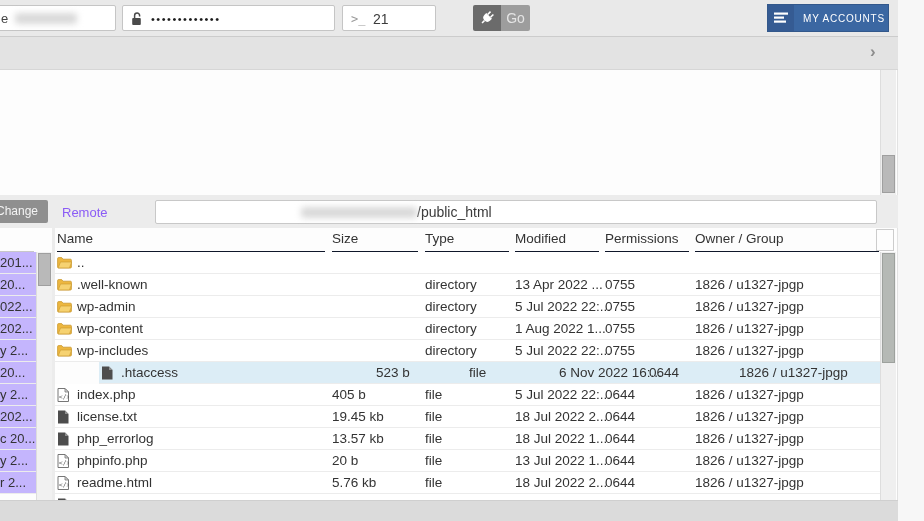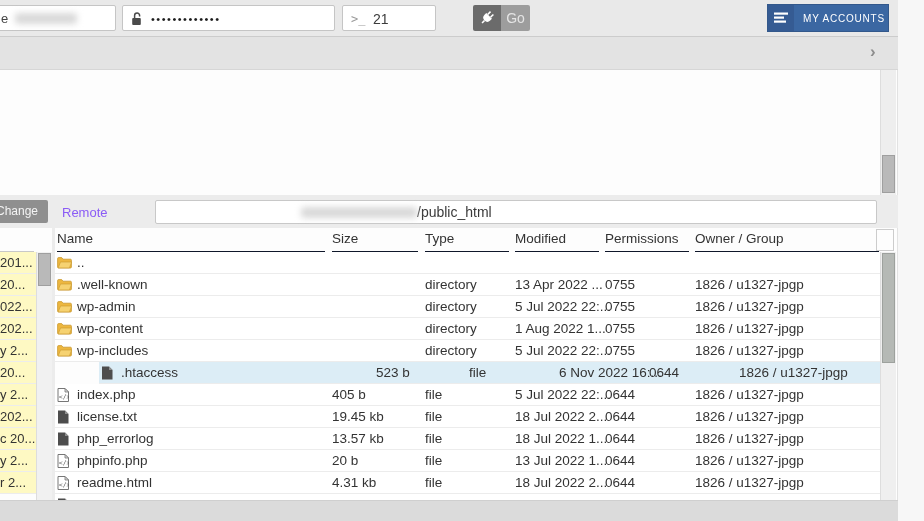--- a/index.html
+++ b/index.html
@@ -68,21 +68,21 @@
   .path-blur { width:116px; height:11px; }
   .path-suffix { font-size:14px; color:#3a3a3a; }
 
   
   .local-header { position:absolute; left:0; top:228px; width:36px; height:24px;
                   background:#fdfdfd; }
   .local-header span { position:absolute; left:0; top:20px; font-size:13.5px; color:#333; }
   .local-header .hline { position:absolute; left:0; bottom:0; width:34px; height:0;
                          border-bottom:1px solid #c8c8c8; }
   .local-rows { position:absolute; left:0; top:252px; width:36px; }
-  .local-row { height:22px; border-bottom:1px solid #ececec; background:#fef9c3;
+  .local-row { height:22px; border-bottom:1px solid #ececec; background:#c4b5fd;
                font-size:13px; color:#333; text-align:right; padding:3px 13px 0 0;
                white-space:nowrap; overflow:hidden; }
   .vtrack-local { left:36px; top:252px; height:248px; background:#f1f1f1; }
   .vthumb-local { top:1px; height:33px; }
   .panel-gap { position:absolute; left:52px; top:228px; width:3px; height:272px;
                background:#ececec; }
 
   
   .ftable { position:absolute; left:55px; top:228px; width:825px; height:272px;
             overflow:hidden; background:#fdfdfd; }
@@ -333,21 +333,21 @@
     <span class="c-perm">0644</span>
     <span class="c-owner">1826 / u1327-jpgp</span>
   </div>
         <div class="frow">
     <span class="cell-icon"><svg width="12" height="14" viewBox="0 0 12 14">
               <path d="M1 .5 h7 l3.5 3.5 v9.5 H1 z" fill="#fff" stroke="#777" stroke-width="1"></path>
               <path d="M8 .5 l3.5 3.5 H8 z" fill="#ddd" stroke="#777" stroke-width="0.8"></path>
               <text x="1.8" y="10.8" font-size="6.5" fill="#555" font-family="DejaVu Sans Mono, monospace">&lt;/&gt;</text>
             </svg></span>
     <span class="c-name">readme.html</span>
-    <span class="c-size">4.31 kb</span>
+    <span class="c-size">5.76 kb</span>
     <span class="c-type">file</span>
     <span class="c-mod">18 Jul 2022 2...</span>
     <span class="c-perm">0644</span>
     <span class="c-owner">1826 / u1327-jpgp</span>
   </div>
         <div class="frow">
     <span class="cell-icon"><svg width="12" height="14" viewBox="0 0 12 14">
               <path d="M1 .5 h7 l3.5 3.5 v9.5 H1 z" fill="#4d4d4d"></path>
               <path d="M8 .5 l3.5 3.5 H8 z" fill="#909090"></path>
             </svg></span>

